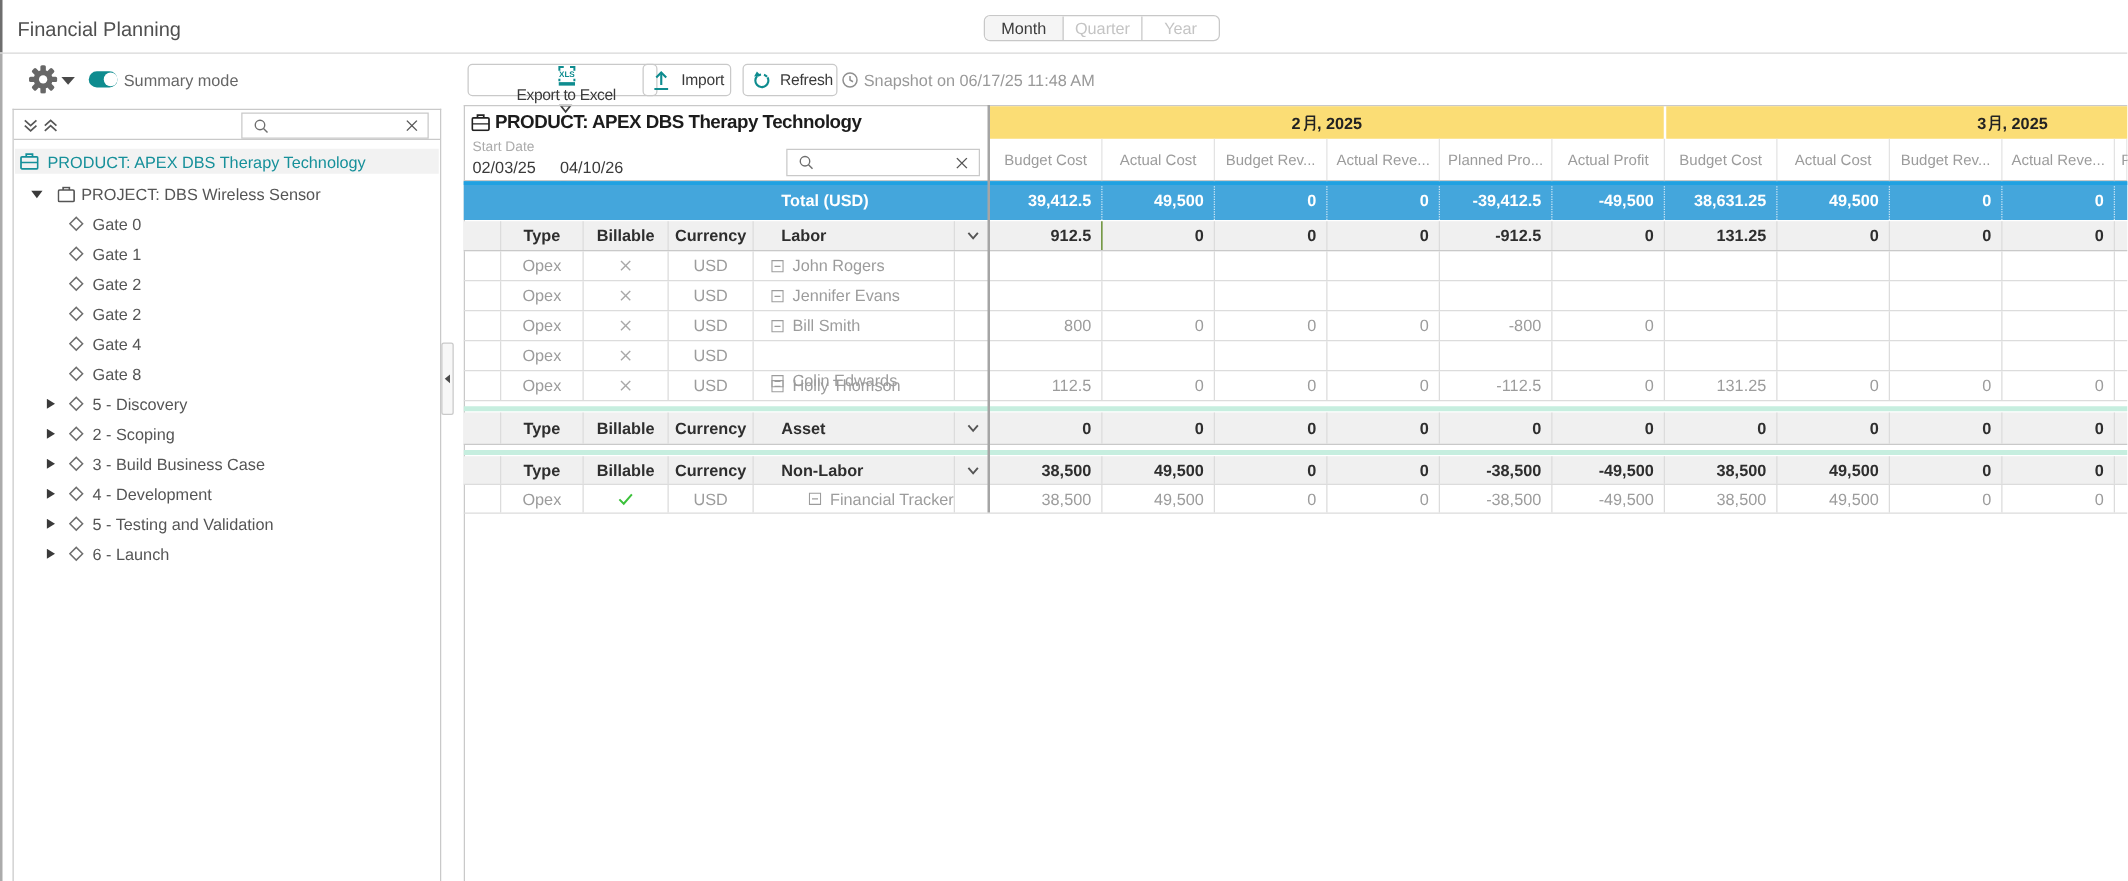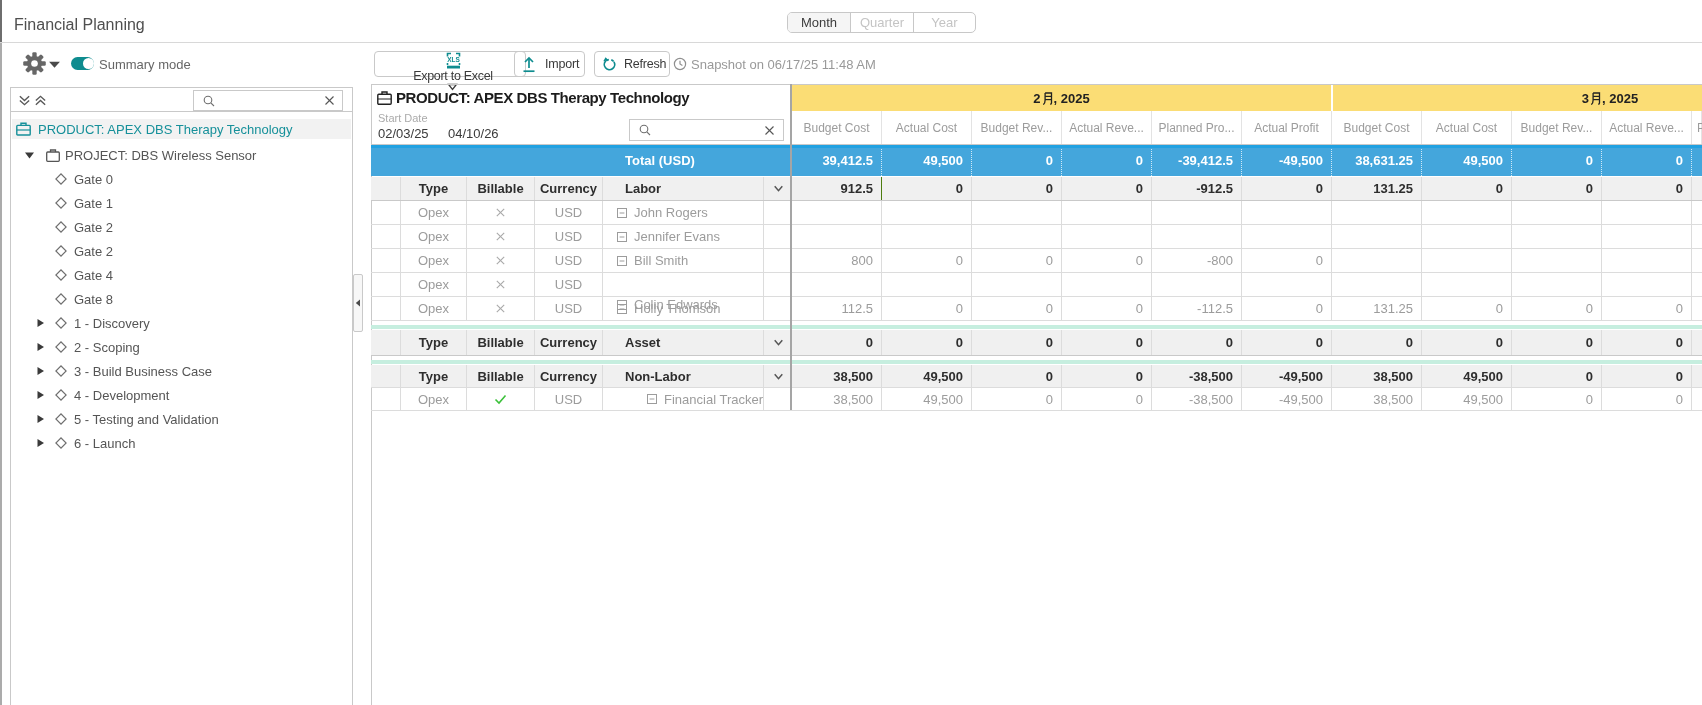--- a/index.html
+++ b/index.html
@@ -172,21 +172,21 @@
           <polygon points="1.5,1 8,5 1.5,9" fill="#3A3A3A"></polygon>
         </svg>
       </span>
       <span style="display:inline-block;width:9px;flex:none;"></span>
       <span style="flex:none;display:flex;">
         <svg width="14" height="14" viewBox="0 0 14 14" style="display:block">
           <rect x="3.4" y="3.4" width="7.2" height="7.2" fill="none" stroke="#6F6F6F" stroke-width="1.2" transform="rotate(45 7 7)"></rect>
         </svg>
       </span>
       <span style="display:inline-block;width:6px;flex:none;"></span>
-      <span style="color:#555;font-size:13px;white-space:nowrap;">1 - Discovery</span>
+      <span style="color:#555;font-size:13px;white-space:nowrap;">5 - Discovery</span>
     </div>
 <div style="position:absolute;left:1px;right:1px;top:247px;height:24px;display:flex;align-items:center;">
       <span style="display:inline-block;width:24px;flex:none;"></span>
       <span style="flex:none;display:flex;">
         <svg width="9" height="10" viewBox="0 0 9 10" style="display:block">
           <polygon points="1.5,1 8,5 1.5,9" fill="#3A3A3A"></polygon>
         </svg>
       </span>
       <span style="display:inline-block;width:9px;flex:none;"></span>
       <span style="flex:none;display:flex;">

